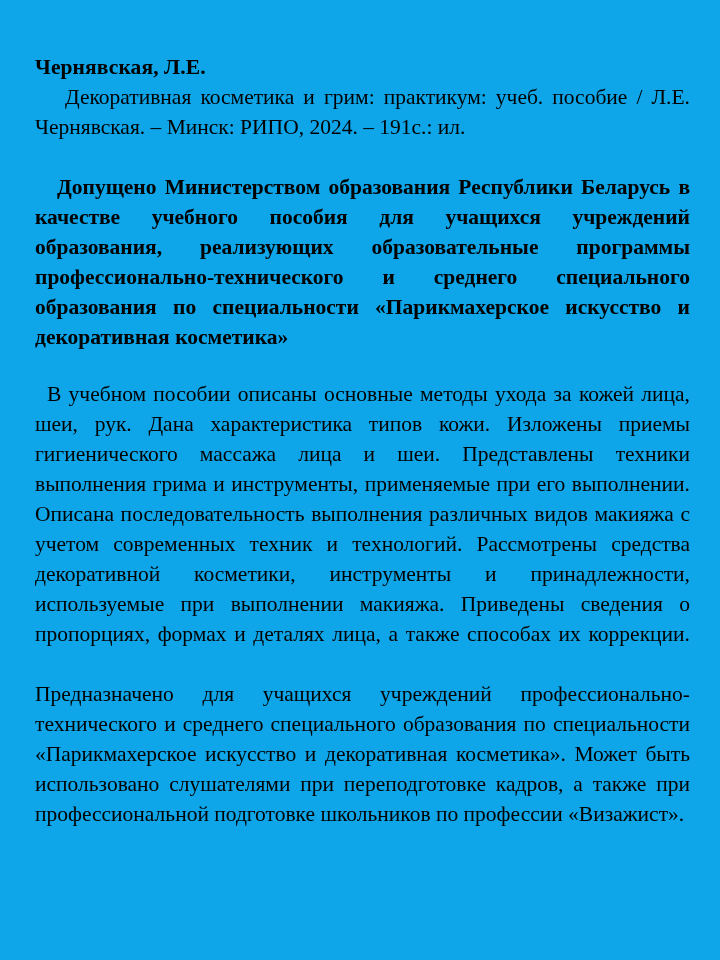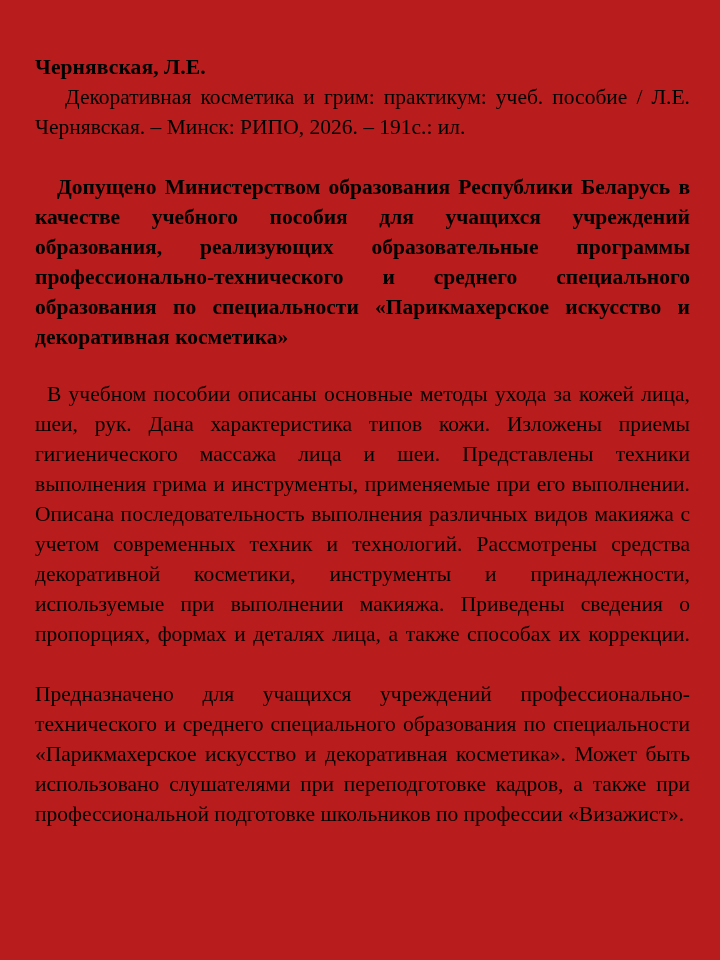--- a/index.html
+++ b/index.html
@@ -13,21 +13,21 @@
     background: #ffffff;
     font-family: "Liberation Serif", "DejaVu Serif", serif;
     color: #000000;
     overflow: hidden;
   }
 
   .page {
     position: relative;
     width: 720px;
     height: 960px;
-    background: #b91c1c;
+    background: #0ea5e9;
     box-sizing: border-box;
     padding: 52px 30px 0 35px;
   }
 
   .doc-title {
     font-size: 21.5px;
     font-weight: bold;
     line-height: 30px;
     margin: 0;
     text-align: left;
@@ -76,21 +76,21 @@
     height: 0;
   }
 </style>
 </head>
 <body>
 
 <div class="page">
 
   <h1 class="doc-title">Чернявская, Л.Е.</h1>
 
-  <p class="para para-biblio">Декоративная косметика и грим: практикум: учеб. пособие / Л.Е. Чернявская. – Минск: РИПО, 2026. – 191с.: ил.</p>
+  <p class="para para-biblio">Декоративная косметика и грим: практикум: учеб. пособие / Л.Е. Чернявская. – Минск: РИПО, 2024. – 191с.: ил.</p>
 
   <div class="spacer-line"></div>
 
   <p class="para para-approval">Допущено Министерством образования Республики Беларусь в качестве учебного пособия для учащихся учреждений образования, реализующих образовательные программы профессионально-технического и среднего специального образования по специальности «Парикмахерское искусство и декоративная косметика»</p>
 
   <div class="spacer-line-small"></div>
 
   <p class="para para-annotation">
     <span class="breakline">В учебном пособии описаны основные методы ухода за кожей лица, шеи, рук. Дана характеристика типов кожи. Изложены приемы гигиенического массажа лица и шеи. Представлены техники выполнения грима и инструменты, применяемые при его выполнении. Описана последовательность выполнения различных видов макияжа с учетом современных техник и технологий. Рассмотрены средства декоративной косметики, инструменты и принадлежности, используемые при выполнении макияжа. Приведены сведения о пропорциях, формах и деталях лица, а также способах их коррекции.</span><span>Предназначено для учащихся учреждений профессионально-технического и среднего специального образования по специальности «Парикмахерское искусство и декоративная косметика». Может быть использовано слушателями при переподготовке кадров, а также при профессиональной подготовке школьников по профессии «Визажист».</span>
   </p>

